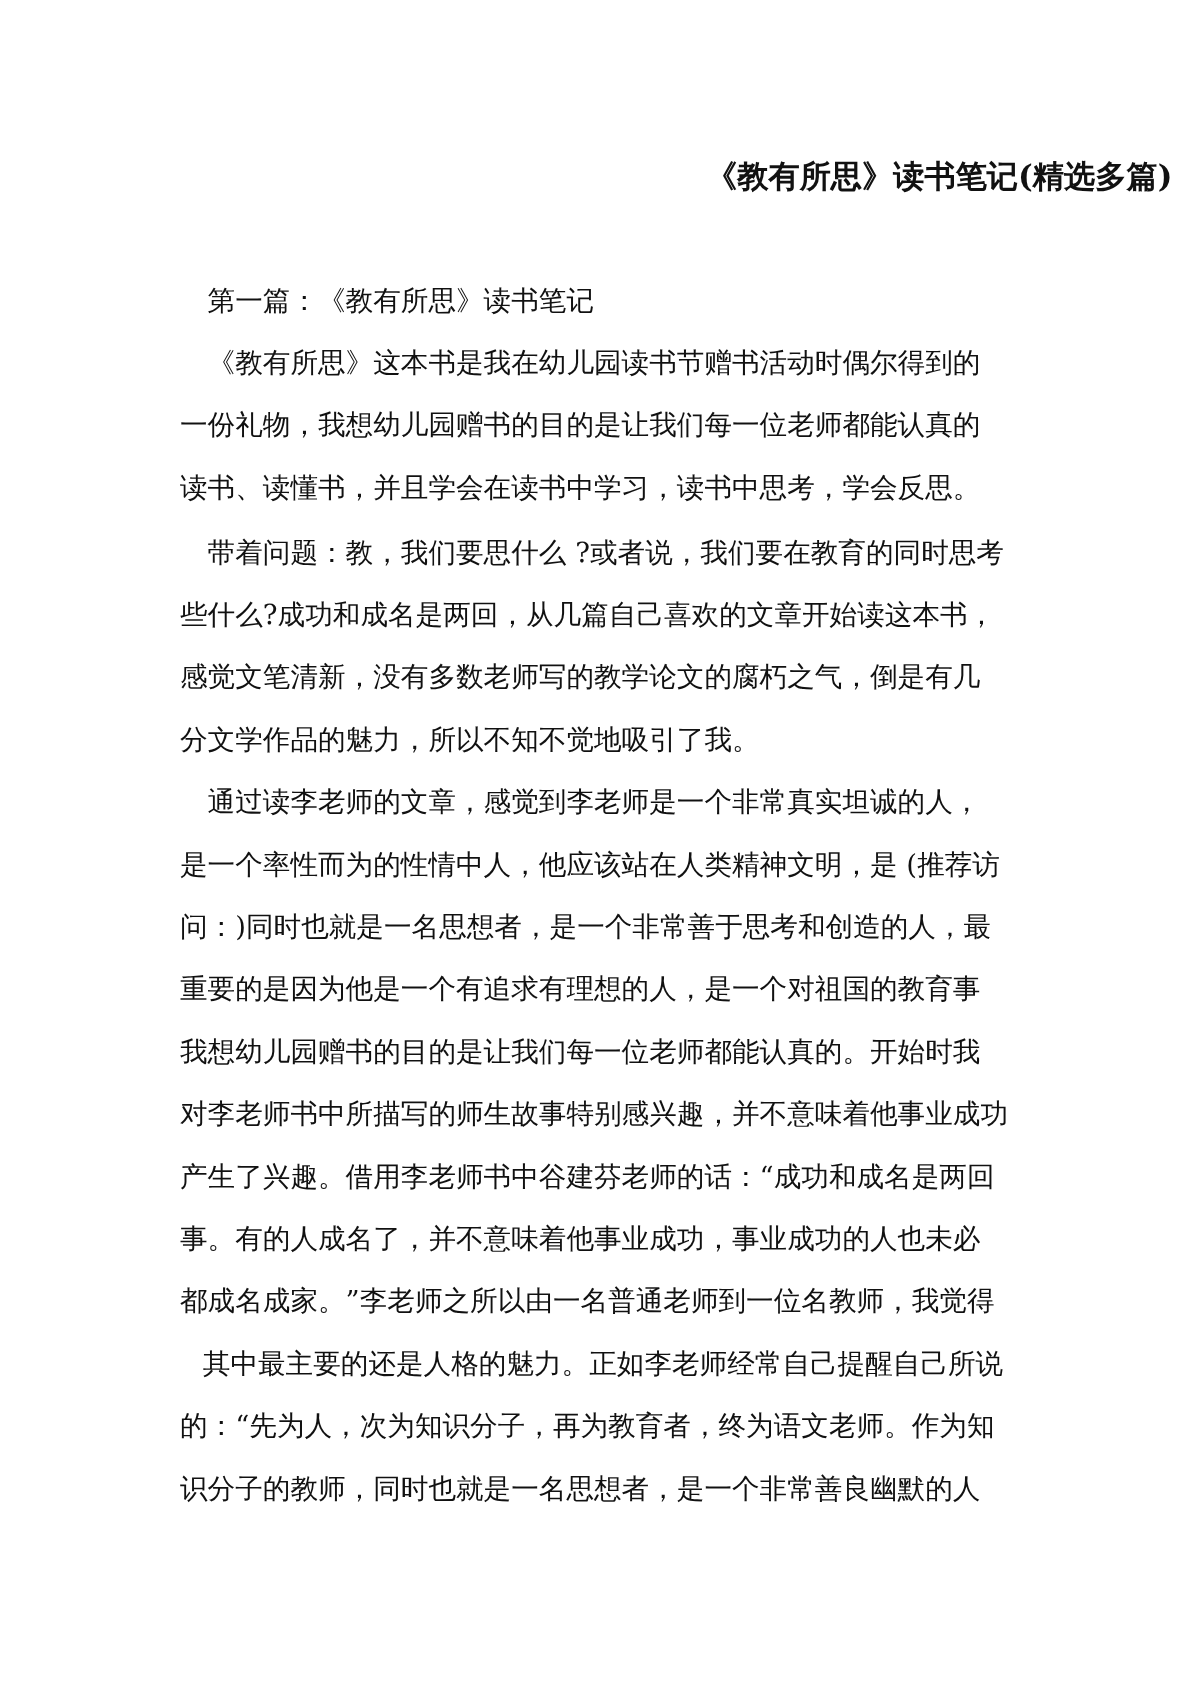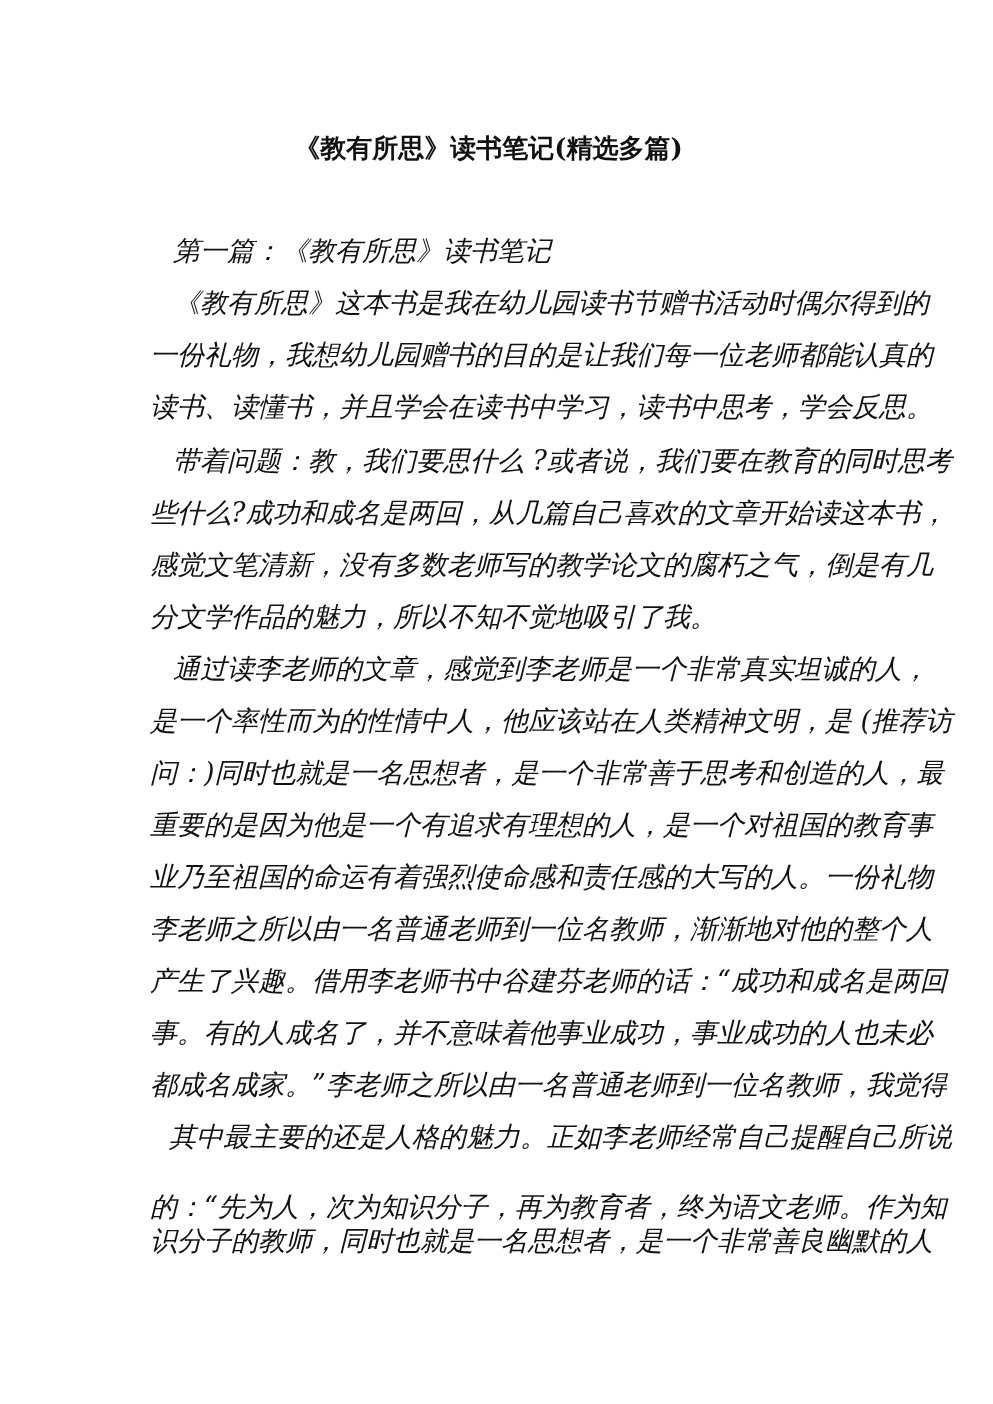--- a/index.html
+++ b/index.html
@@ -1,42 +1,42 @@
 <!DOCTYPE html>
 <html><head>
 <meta charset="utf-8">
 <style>
   html, body { margin: 0; padding: 0; background: #ffffff; }
   body { width: 993px; height: 1404px; position: relative; overflow: hidden;
          font-family: "DejaVu Serif", "Liberation Serif", serif; color: #111; }
-  .title { position: absolute; left: 0; width: 977px; top: 128px; text-align: center;
+  .title { position: absolute; left: 0; width: 977px; top: 128px; text-align: right;
            font-size: 26px; font-weight: bold; letter-spacing: 0px; line-height: 40px; }
-  .line { position: absolute; left: 150px; font-size: 27px; line-height: 30px; white-space: nowrap; font-style: italic; }
+  .line { position: absolute; left: 150px; font-size: 23px; line-height: 30px; white-space: nowrap; }
   .indent { left: 173px; }
 </style>
 </head>
 <body>
 
 <div>
   <div class="title">《教有所思》读书笔记(精选多篇)</div>
   <div id="body-lines">
       <div class="line indent" style="top: 236px;">第一篇：《教有所思》读书笔记</div>
       <div class="line indent" style="top: 288px;">《教有所思》这本书是我在幼儿园读书节赠书活动时偶尔得到的</div>
       <div class="line" style="top: 340px;">一份礼物，我想幼儿园赠书的目的是让我们每一位老师都能认真的</div>
       <div class="line" style="top: 392px;">读书、读懂书，并且学会在读书中学习，读书中思考，学会反思。</div>
       <div class="line indent" style="top: 446px;">带着问题：教，我们要思什么 ?或者说，我们要在教育的同时思考</div>
       <div class="line" style="top: 498px;">些什么?成功和成名是两回，从几篇自己喜欢的文章开始读这本书，</div>
       <div class="line" style="top: 550px;">感觉文笔清新，没有多数老师写的教学论文的腐朽之气，倒是有几</div>
       <div class="line" style="top: 602px;">分文学作品的魅力，所以不知不觉地吸引了我。</div>
       <div class="line indent" style="top: 654px;">通过读李老师的文章，感觉到李老师是一个非常真实坦诚的人，</div>
       <div class="line" style="top: 706px;">是一个率性而为的性情中人，他应该站在人类精神文明，是 (推荐访</div>
       <div class="line" style="top: 758px;">问：)同时也就是一名思想者，是一个非常善于思考和创造的人，最</div>
       <div class="line" style="top: 810px;">重要的是因为他是一个有追求有理想的人，是一个对祖国的教育事</div>
-      <div class="line" style="top: 862px;">业乃至祖国的命运有着强烈使命感和责任感的大写的人。一份礼物</div>
-      <div class="line" style="top: 914px;">李老师之所以由一名普通老师到一位名教师，渐渐地对他的整个人</div>
+      <div class="line" style="top: 862px;">我想幼儿园赠书的目的是让我们每一位老师都能认真的。开始时我</div>
+      <div class="line" style="top: 914px;">对李老师书中所描写的师生故事特别感兴趣，并不意味着他事业成功</div>
       <div class="line" style="top: 966px; text-align: right;">产生了兴趣。借用李老师书中谷建芬老师的话：“成功和成名是两回</div>
       <div class="line" style="top: 1018px;">事。有的人成名了，并不意味着他事业成功，事业成功的人也未必</div>
       <div class="line" style="top: 1070px;">都成名成家。”李老师之所以由一名普通老师到一位名教师，我觉得</div>
       <div class="line" style="top: 1122px; margin-left: 19px;">其中最主要的还是人格的魅力。正如李老师经常自己提醒自己所说</div>
-      <div class="line" style="top: 1174px; margin-top: 18px;">的：“先为人，次为知识分子，再为教育者，终为语文老师。作为知</div>
+      <div class="line" style="top: 1174px;">的：“先为人，次为知识分子，再为教育者，终为语文老师。作为知</div>
       <div class="line" style="top: 1226px;">识分子的教师，同时也就是一名思想者，是一个非常善良幽默的人</div>
     </div>
 </div>
 
 </body></html>

